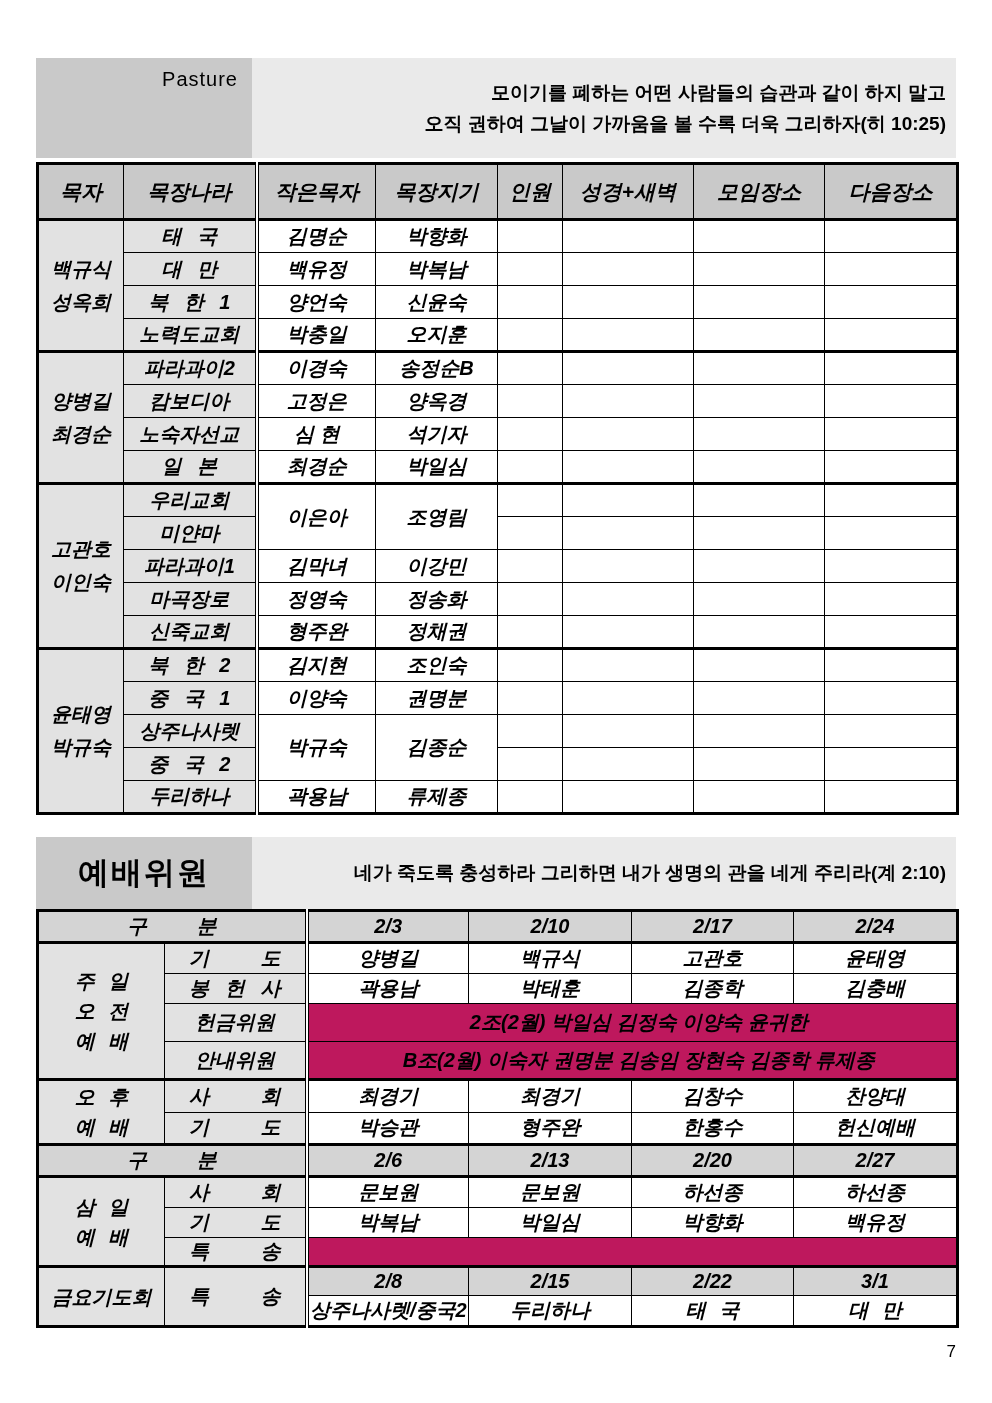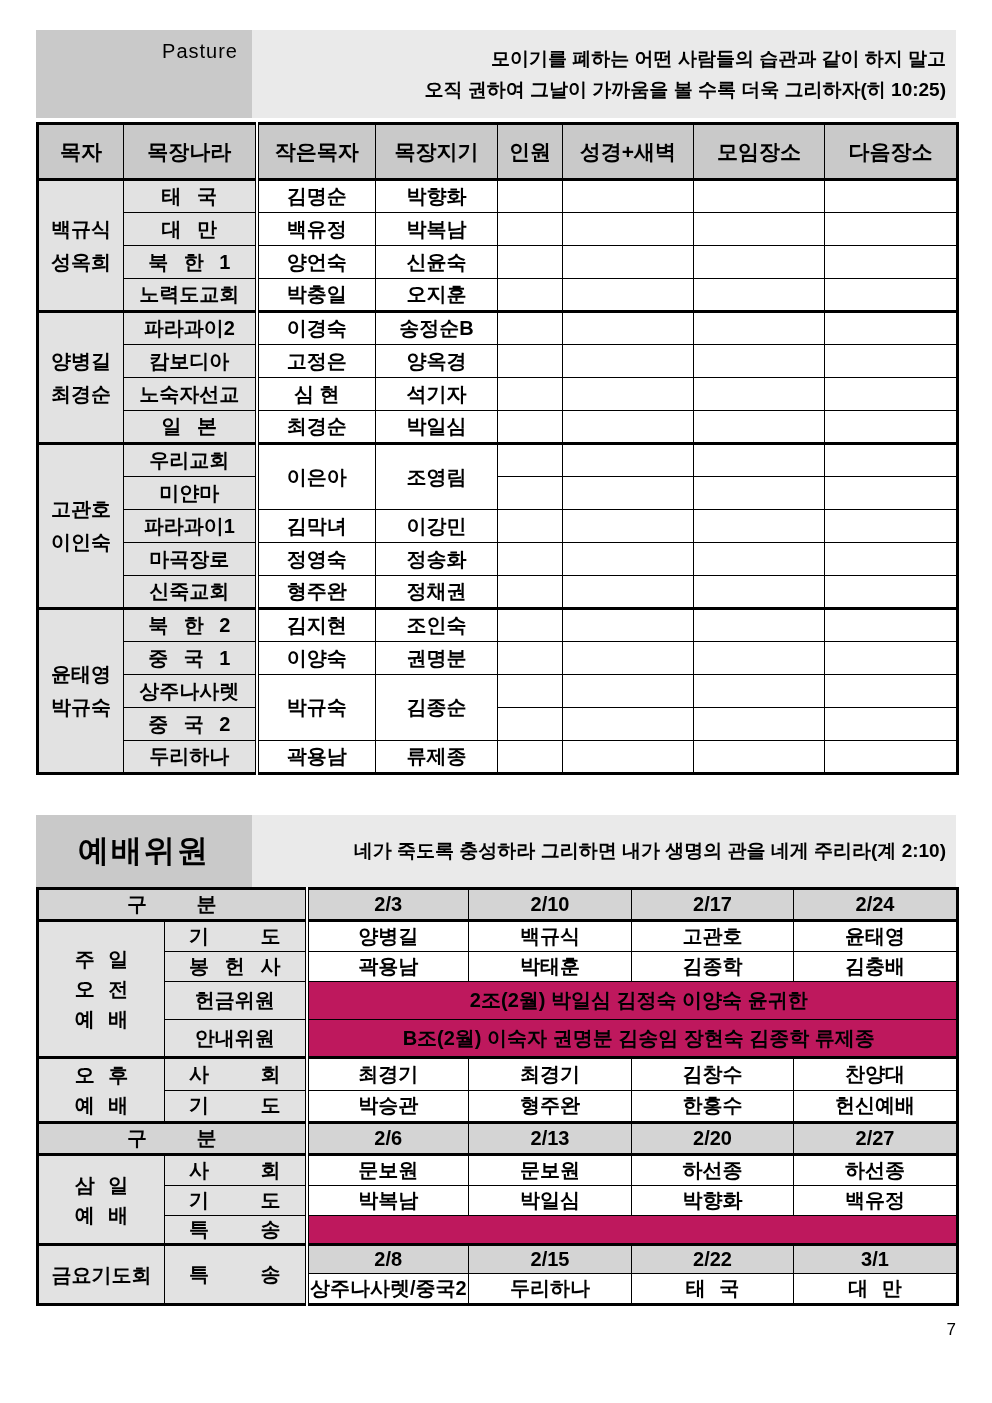--- a/index.html
+++ b/index.html
@@ -2,33 +2,33 @@
 <html><head>
 <meta charset="utf-8">
 <style>
   * { box-sizing: border-box; }
   html,body { margin:0; padding:0; background:#ffffff; }
   body { font-family:"Liberation Sans","DejaVu Sans",sans-serif; color:#000; }
   .page { position:relative; width:992px; height:1403px; background:#fff; overflow:hidden; }
   .content { position:absolute; left:36px; top:30px; width:920px; }
 
   
-  .sec-header { display:flex; height:88px; }
+  .sec-header { display:flex; height:100px;margin-top:28px; }
   .title-block { width:216px; background:#c9c9c9; padding:10px 14px 0 0; text-align:right; }
   .subtitle { font-size:20px; font-weight:normal; letter-spacing:1px; }
   .title { font-size:36px; font-weight:bold; margin-top:2px; letter-spacing:2px; }
   .quote-block { flex:1; background:#eaeaea; display:flex; flex-direction:column;
                  justify-content:center; align-items:flex-end; padding-right:10px;
                  font-weight:bold; font-size:19px; line-height:1.65; }
-  .sec2 { margin-top:40px; height:72px; }
+  .sec2 { margin-top:22px; height:72px; }
   .tb2 { display:flex; align-items:center; padding:0; }
   .title2 { font-size:31px; font-weight:bold; letter-spacing:2px; width:100%; text-align:center; }
 
   
-  table { border-collapse:collapse; table-layout:fixed; width:920px; }
+  table { border-collapse:collapse; table-layout:fixed; width:920px;font-style:italic; }
   .dbl { border-left:4px double #000 !important; }
 
   
   .t1 { margin-top:4px; border:3px solid #000; }
   .t1 th { background:#c9c9c9; border:1px solid #000; border-bottom:3px solid #000;
            height:56px; font-size:21px; font-weight:bold; overflow:hidden; }
   .t1 td { border:1px solid #000; height:33px; text-align:center; font-weight:bold;
            font-size:20px; overflow:hidden; white-space:nowrap; }
   .t1 tr.grp td { border-top:3px solid #000; }
   .pastor-cell { background:#e2e2e2; font-size:22px; line-height:1.65; }

